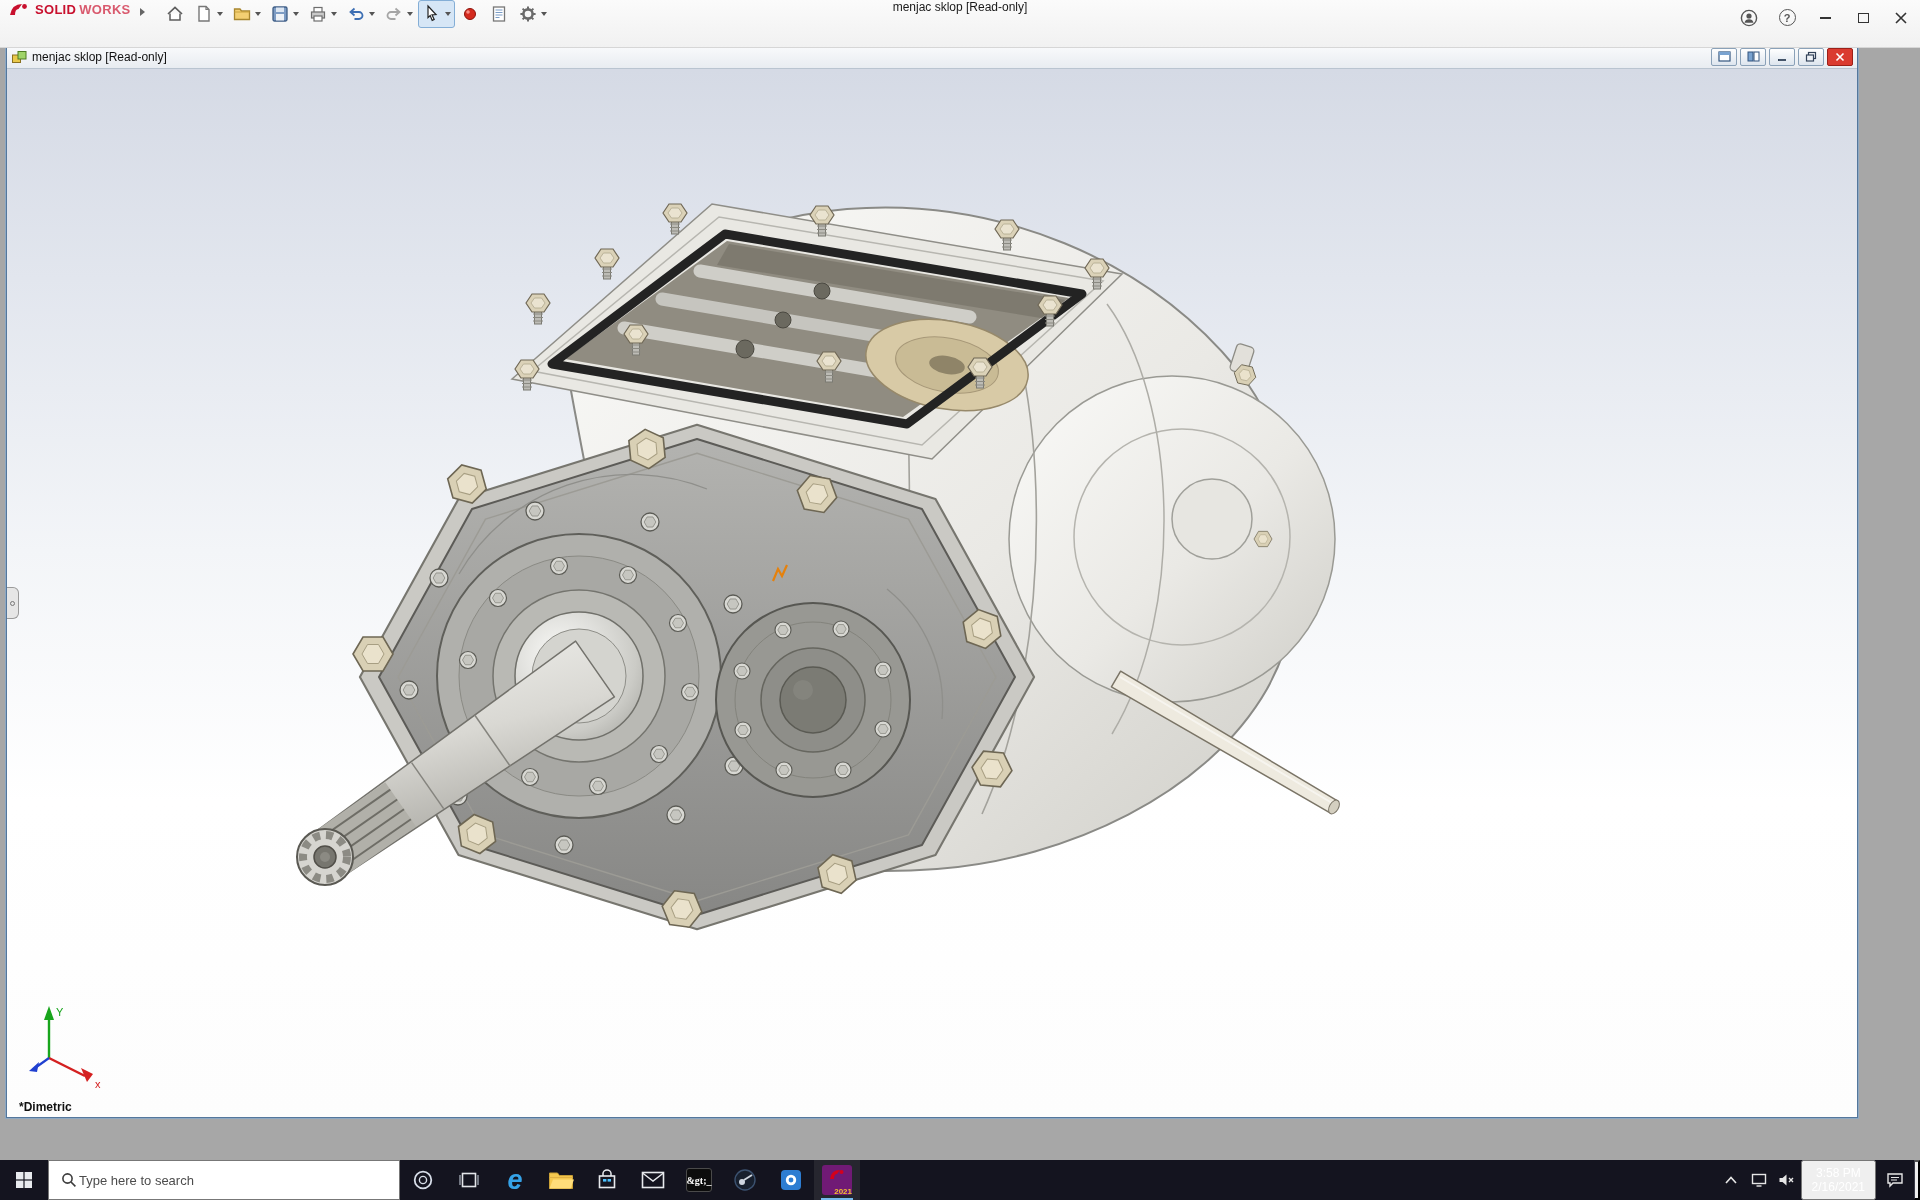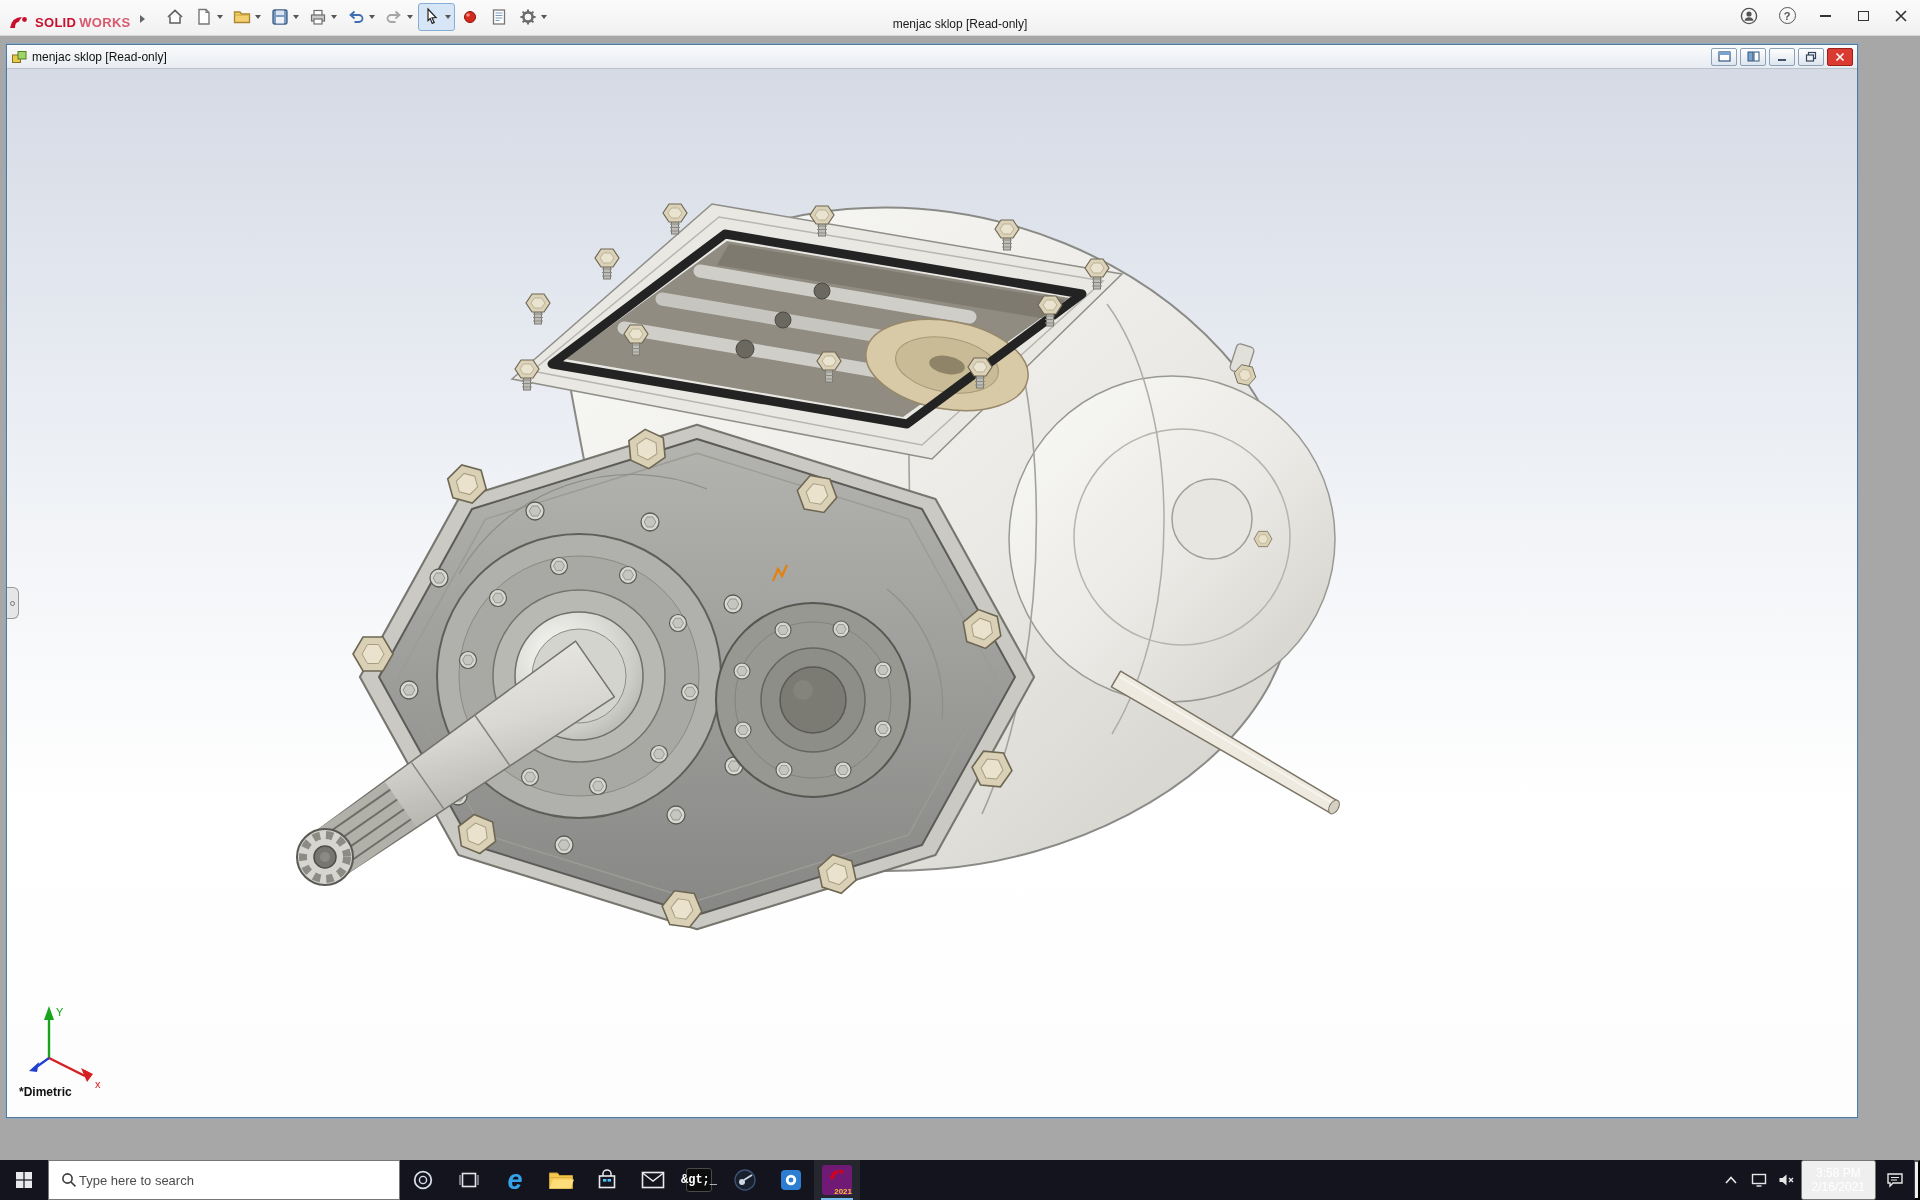--- a/index.html
+++ b/index.html
@@ -1,20 +1,20 @@
 <!DOCTYPE html>
 <html><head>
 <meta charset="utf-8">
 <style>
   *{margin:0;padding:0;box-sizing:border-box}
   html,body{width:1920px;height:1200px;overflow:hidden;font-family:"Liberation Sans",sans-serif}
   #screen{position:relative;width:1920px;height:1200px;background:#a7a7a7}
 
   
-  #titlebar{position:absolute;top:0;left:0;right:0;height:36px;background:linear-gradient(#fbfbfb,#f1f1f1);border-bottom:1px solid #d6d6d6;display:flex;align-items:flex-end;padding:0 0 4px 8px;z-index:40}
+  #titlebar{position:absolute;top:0;left:0;right:0;height:48px;background:linear-gradient(#fbfbfb,#f1f1f1);border-bottom:1px solid #d6d6d6;display:flex;align-items:flex-start;padding:0 0 12px 8px;z-index:40}
   .brand{display:flex;align-items:center;gap:3px;margin-right:4px}
   .brand-text{font-size:13px;font-weight:bold;color:#c8102e;letter-spacing:.3px}
   .brand-works{font-weight:bold;color:#d95a6e}
   .expander{width:16px;height:24px;display:flex;align-items:center;justify-content:center;background:none;border:none}
   .tri-right{width:0;height:0;border-top:4px solid transparent;border-bottom:4px solid transparent;border-left:5px solid #666}
   .toolbar{display:flex;align-items:center;margin-left:10px;gap:1px}
   .tb-btn{height:28px;display:flex;align-items:center;justify-content:center;padding:0 3px;background:none;border:1px solid transparent;border-radius:3px}
   .tb-btn.active{background:#d6e6f6;border-color:#84aed6}
   .caret{width:0;height:0;border-left:3.5px solid transparent;border-right:3.5px solid transparent;border-top:4px solid #555;margin-left:3px}
   .app-title{position:absolute;left:50%;transform:translateX(-50%);font-size:12px;color:#1a1a1a;white-space:nowrap}
@@ -32,32 +32,32 @@
   .doc-ctrls{margin-left:auto;display:flex;gap:3px;align-items:center}
   .dc{width:26px;height:18px;display:flex;align-items:center;justify-content:center;border:1px solid #8aa1b8;background:linear-gradient(#ffffff,#dde5ee);border-radius:2px}
   .dc.close{background:#da3b30;border-color:#9c2018}
 
   
   .viewport{position:absolute;top:24px;left:0;width:1850px;height:1048px;background:linear-gradient(180deg,#d5dae5 0%,#e2e6ee 20%,#f3f5f8 46%,#ffffff 70%,#fdfdfd 100%);overflow:hidden}
   #model-svg{position:absolute;left:0;top:0;width:1850px;height:1048px}
   .collapse-tab{position:absolute;left:0;top:518px;width:12px;height:32px;background:#e6e6e6;border:1px solid #9a9a9a;border-left:none;border-radius:0 6px 6px 0;display:flex;align-items:center;justify-content:center}
   .collapse-tab .dot{width:5px;height:5px;border:1px solid #777;border-radius:50%}
   #triad{position:absolute;left:16px;bottom:26px}
-  .view-label{position:absolute;left:12px;bottom:18px;font-size:12px;font-weight:bold;color:#111}
+  .view-label{position:absolute;left:12px;bottom:3px;font-size:12px;font-weight:bold;color:#111}
 
   
   #taskbar{position:absolute;left:0;right:0;bottom:0;height:40px;background:#14141f;display:flex;align-items:stretch;z-index:50}
   .tk-btn{width:48px;display:flex;align-items:center;justify-content:center;background:none;border:none}
   .search{width:352px;background:#ffffff;border:1px solid #777;display:flex;align-items:center;gap:2px;padding:0 12px}
   .search-text{font-size:13px;color:#4c4c4c;white-space:nowrap}
   .tk-app{width:46px;display:flex;align-items:center;justify-content:center;background:none;border:none;position:relative}
   .tk-app.active{background:#26262f}
   .tk-app.active::after{content:"";position:absolute;left:7px;right:7px;bottom:0;height:2px;background:#76b9ed}
   .edge-e{font-size:27px;font-weight:bold;font-style:italic;color:#35a3e8;line-height:1}
-  .term-glyph{font-family:Liberation Mono, monospace;font-size:12px;font-weight:bold;color:#fff}
+  .term-glyph{font-family:Liberation Serif, serif;font-size:10px;font-weight:bold;color:#fff}
   .sw-tile{position:relative;width:30px;height:30px;background:#701a75;border-radius:3px;display:flex;justify-content:center}
   .sw-badge{position:absolute;right:0;bottom:-1px;font-size:8px;font-weight:bold;color:#f2c230;line-height:1}
   .tray{margin-left:auto;display:flex;align-items:stretch}
   .tray-btn{width:28px;display:flex;align-items:center;justify-content:center;background:none;border:none}
   .clock{display:flex;flex-direction:column;align-items:center;justify-content:center;color:#fff;font-size:12px;line-height:14px;padding:0 9px;text-align:center}
   .show-desktop{width:6px;border-left:1px solid #3a3a46}
 </style>
 </head>
 <body>
 

